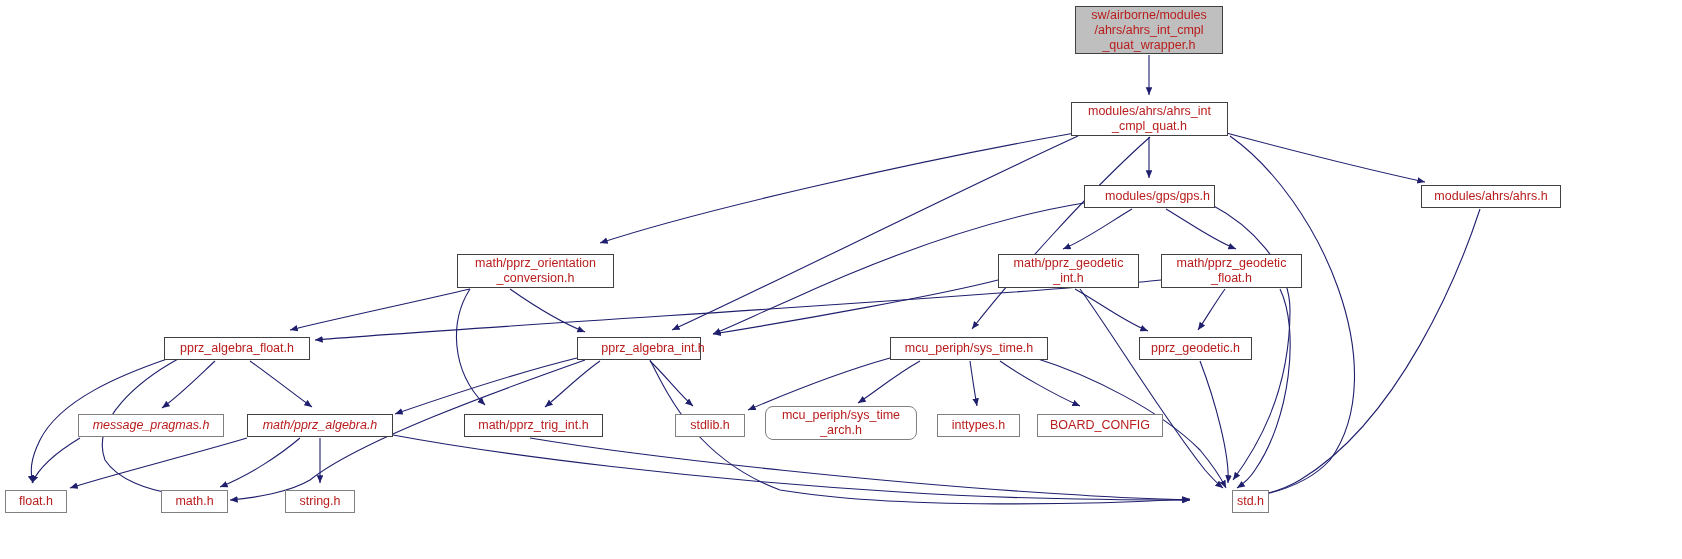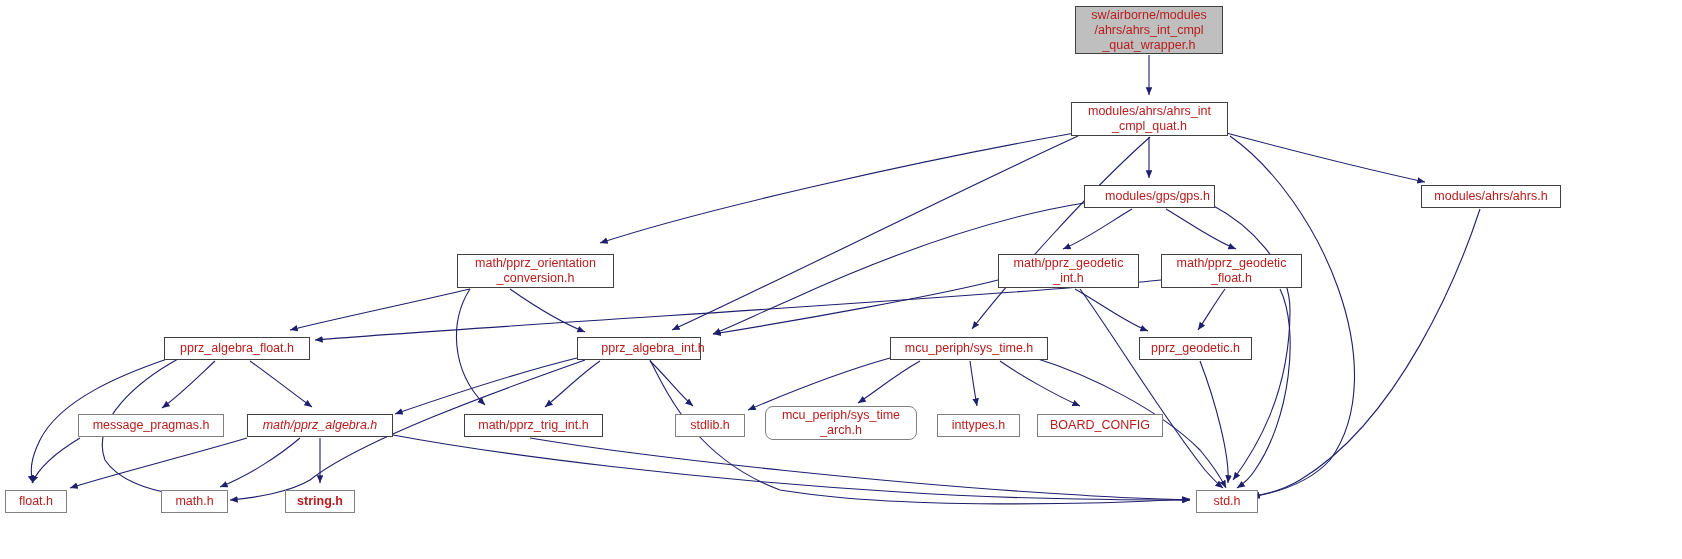--- a/index.html
+++ b/index.html
@@ -114,26 +114,26 @@
       <div class="node strong" style="left: 457px; top: 254px; width: 157px; height: 34px;">math/pprz_orientation
 _conversion.h</div>
       <div class="node strong" style="left: 998px; top: 254px; width: 141px; height: 34px;">math/pprz_geodetic
 _int.h</div>
       <div class="node strong" style="left: 1161px; top: 254px; width: 141px; height: 34px;">math/pprz_geodetic
 _float.h</div>
       <div class="node strong" style="left: 164px; top: 337px; width: 146px; height: 23px;">pprz_algebra_float.h</div>
       <div class="node strong" style="left: 577px; top: 337px; width: 124px; height: 23px; padding-left: 28px;">pprz_algebra_int.h</div>
       <div class="node strong" style="left: 890px; top: 337px; width: 158px; height: 23px;">mcu_periph/sys_time.h</div>
       <div class="node strong" style="left: 1139px; top: 337px; width: 113px; height: 23px;">pprz_geodetic.h</div>
-      <div class="node" style="left: 78px; top: 414px; width: 146px; height: 23px;">message_pragmas.h</div>
+      <div class="node" style="left: 78px; top: 414px; width: 146px; height: 23px; font-style: italic;">message_pragmas.h</div>
       <div class="node strong" style="left: 247px; top: 414px; width: 146px; height: 23px; font-style: italic;">math/pprz_algebra.h</div>
       <div class="node strong" style="left: 464px; top: 414px; width: 139px; height: 23px;">math/pprz_trig_int.h</div>
       <div class="node" style="left: 675px; top: 414px; width: 70px; height: 23px;">stdlib.h</div>
       <div class="node" style="left: 765px; top: 406px; width: 152px; height: 34px; border-radius: 8px;">mcu_periph/sys_time
 _arch.h</div>
       <div class="node" style="left: 937px; top: 414px; width: 83px; height: 23px;">inttypes.h</div>
       <div class="node" style="left: 1037px; top: 414px; width: 126px; height: 23px;">BOARD_CONFIG</div>
       <div class="node" style="left: 5px; top: 490px; width: 62px; height: 23px;">float.h</div>
       <div class="node" style="left: 161px; top: 490px; width: 67px; height: 23px;">math.h</div>
-      <div class="node" style="left: 285px; top: 490px; width: 70px; height: 23px; font-weight: bold;">string.h</div>
-      <div class="node" style="left: 1196px; top: 490px; width: 62px; height: 23px;">std.h</div>
+      <div class="node" style="left: 285px; top: 490px; width: 70px; height: 23px;">string.h</div>
+      <div class="node" style="left: 1232px; top: 490px; width: 37px; height: 23px;">std.h</div>
     </div>
 </div>
 
 </body></html>

